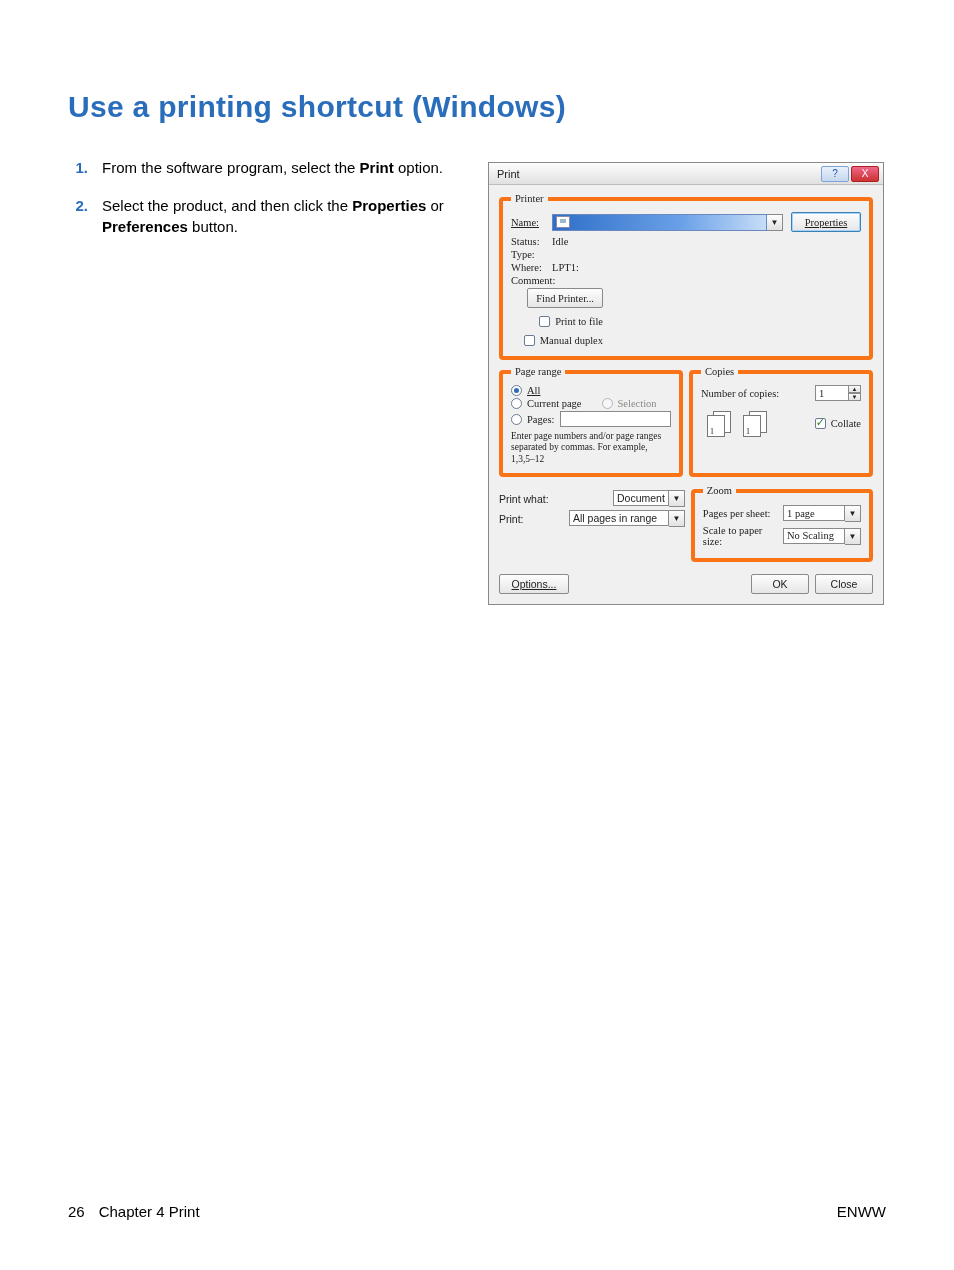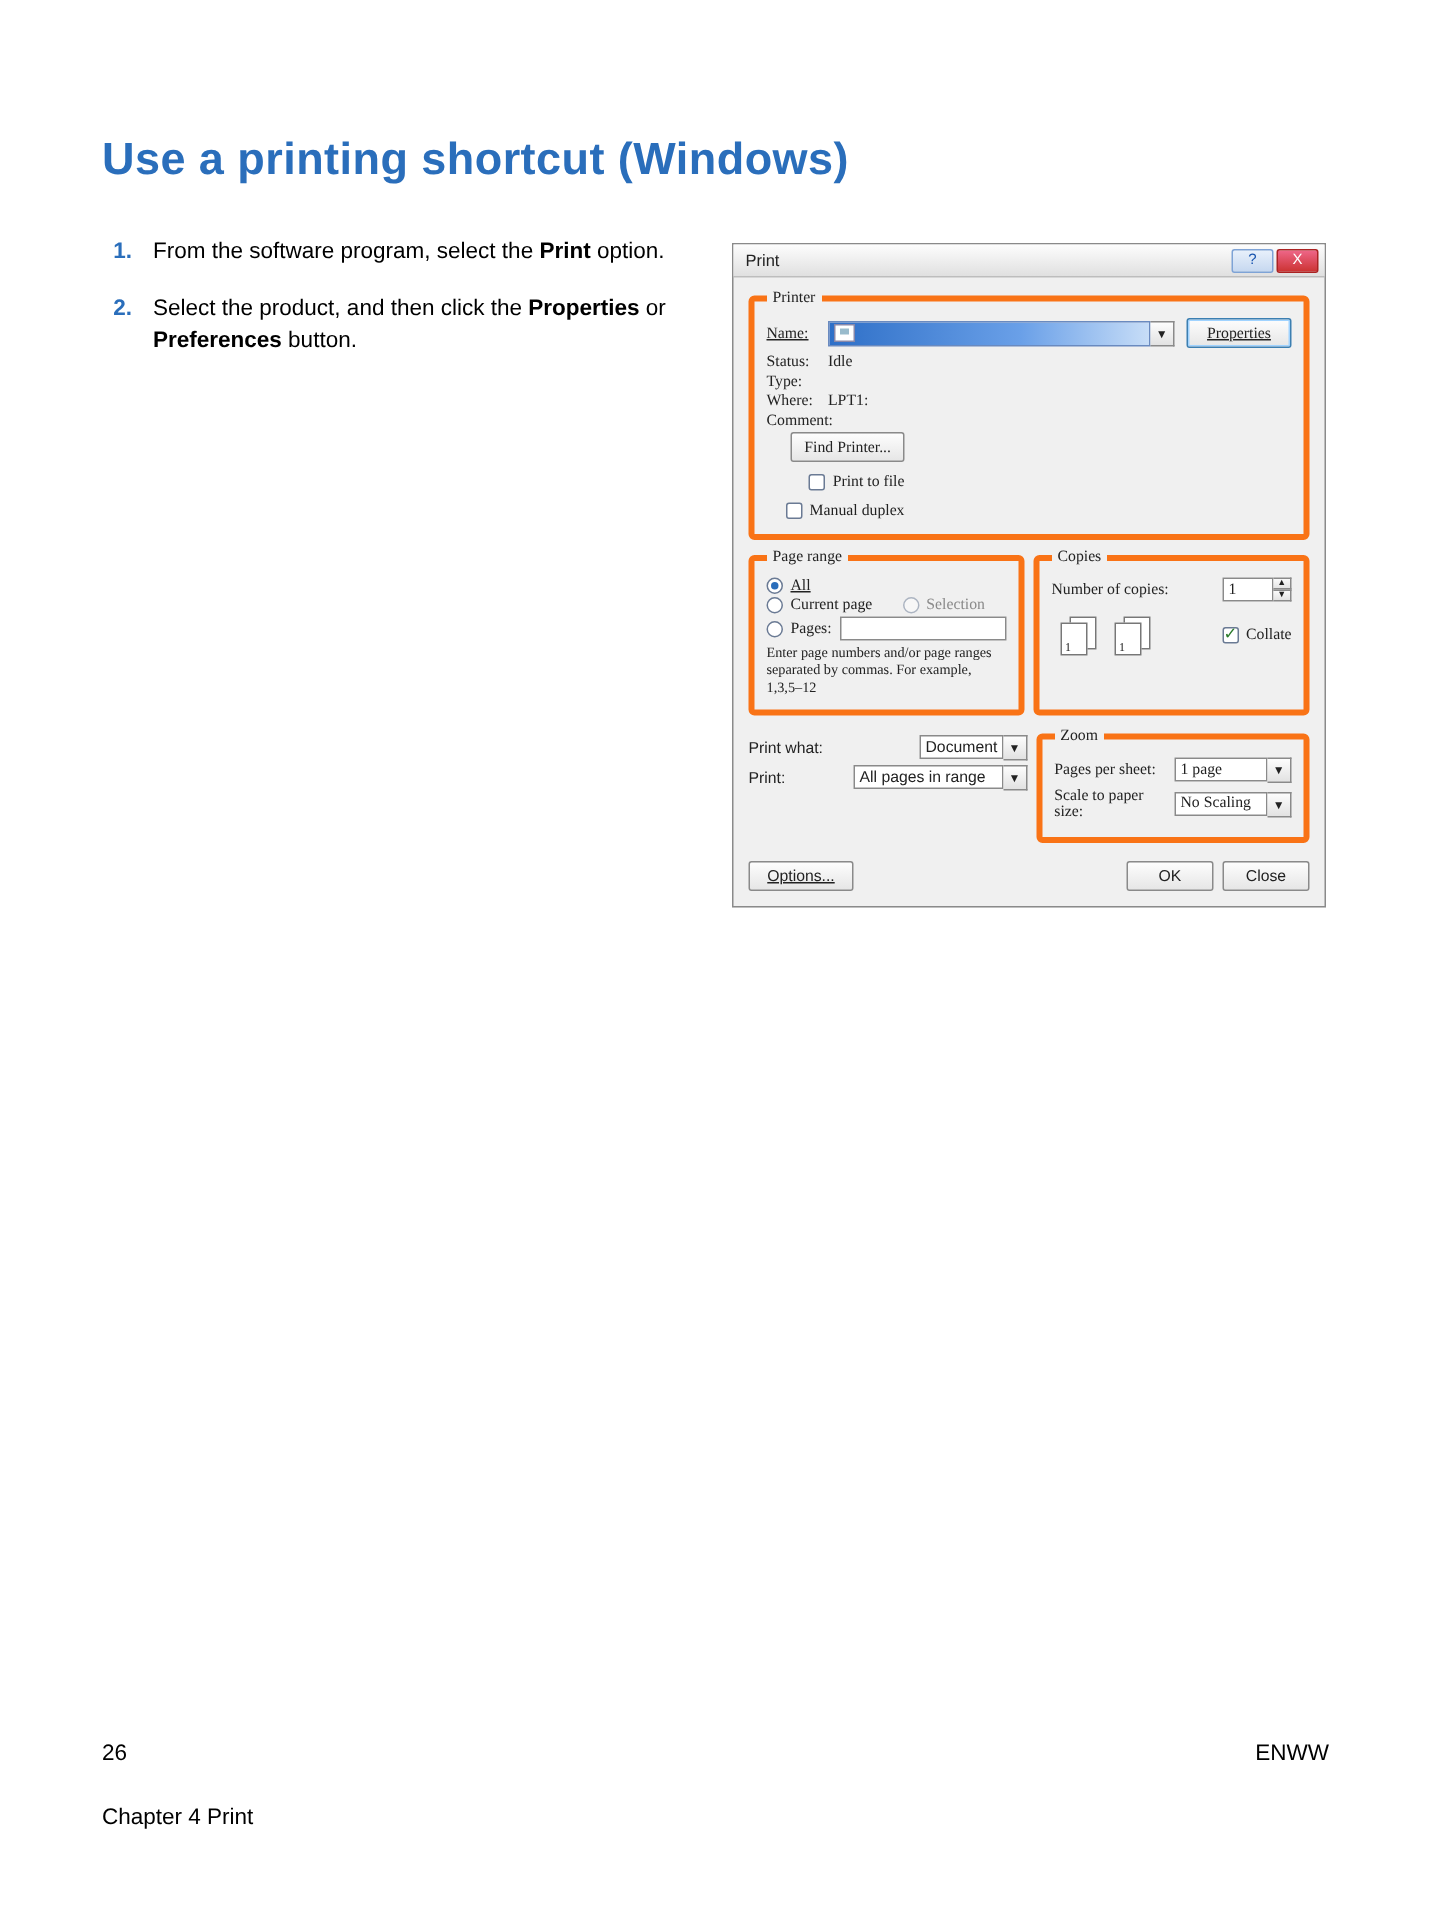--- a/index.html
+++ b/index.html
@@ -145,21 +145,21 @@
   
   .page-footer {
     position: absolute;
     bottom: 50px;
     left: 68px;
     right: 68px;
     display: flex;
     justify-content: space-between;
     font-size: 15px;
   }
-  .page-footer .left { display:flex; gap:26px;flex-direction:column; }
+  .page-footer .left { display:flex; gap:14px; }
   .u{ text-decoration: underline; text-decoration-thickness:1px;}
 </style>
 </head>
 <body>
 
 <div class="page">
   <h1>Use a printing shortcut (Windows)</h1>
 
   <div class="columns">
     <div class="left-col">

